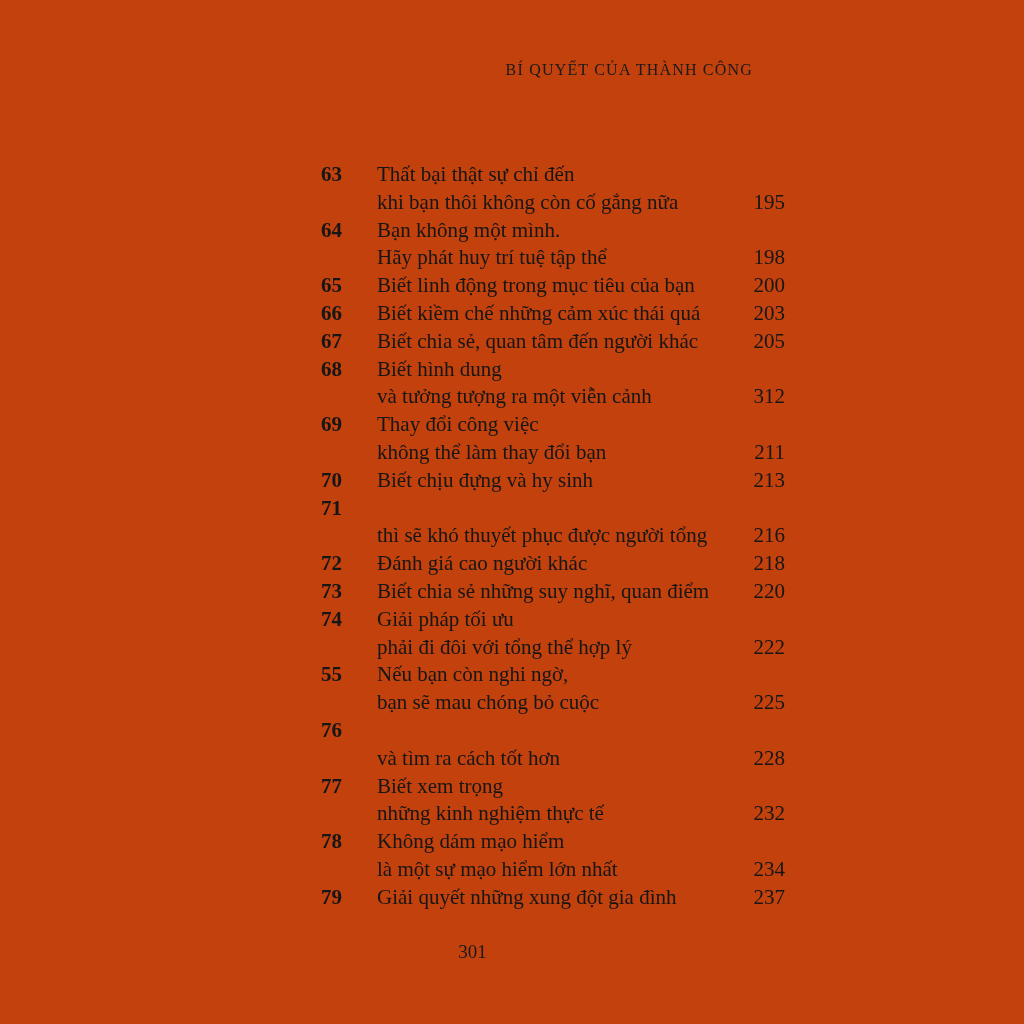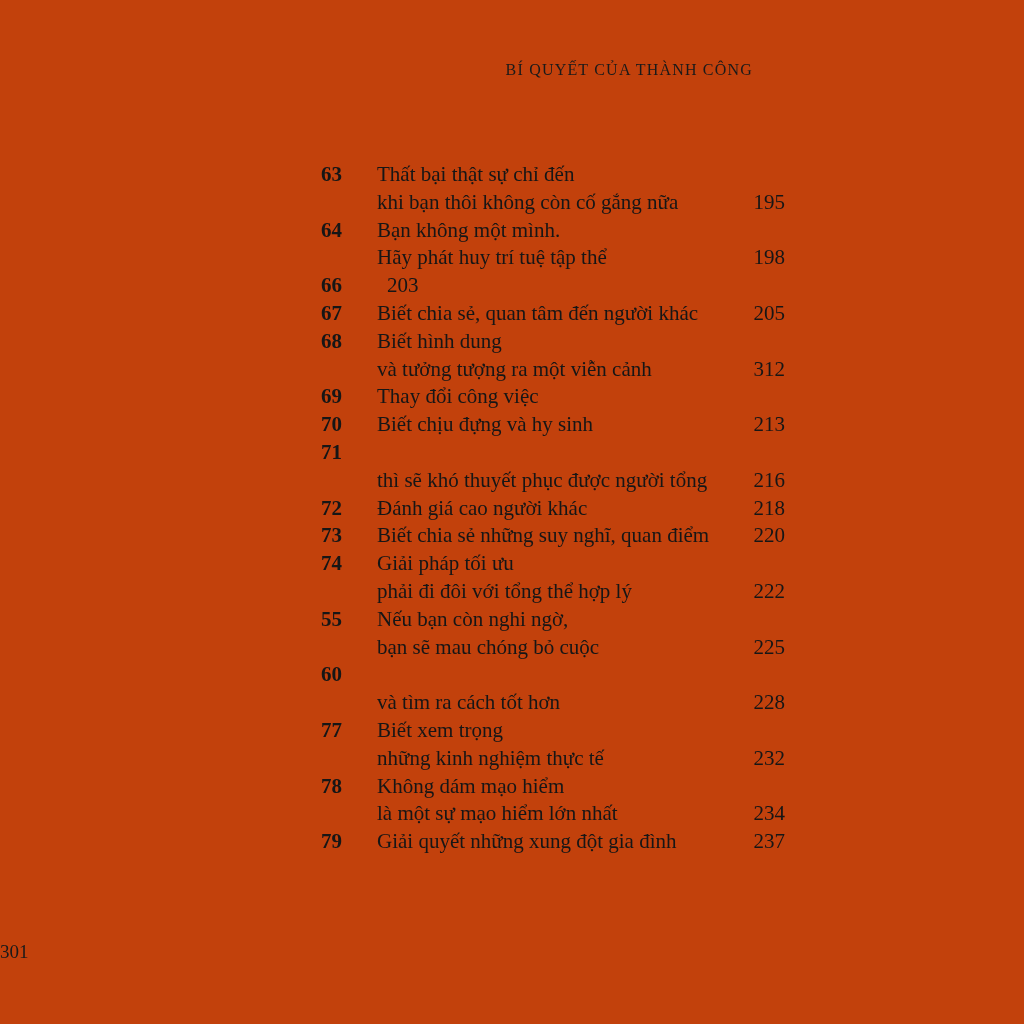--- a/index.html
+++ b/index.html
@@ -53,20 +53,21 @@
   .toc-line .pg {
     margin-left: 10px;
     flex: 0 0 auto;
     text-align: right;
   }
   .folio {
     position: absolute;
     top: 941px;
     left: 0;
     width: 945px;
+    text-align: center;
     font-size: 19px;
     color: #1a1a1a;
   }
 </style>
 </head>
 <body>
 
 <div class="page">
   <div class="running-head">BÍ QUYẾT CỦA THÀNH CÔNG</div>
 
@@ -85,21 +86,27 @@
         <span class="num">64</span>
         <span class="title">Bạn không một mình.</span>
         <span class="pg"></span>
       </div>
       <div class="toc-line">
         <span class="num"></span>
         <span class="title">Hãy phát huy trí tuệ tập thể</span>
         <span class="pg">198</span>
       </div>
       <div class="toc-line">
+        <span class="num">65</span>
+        <span class="title">Biết linh động trong mục tiêu của bạn</span>
+        <span class="pg">200</span>
+      </div>
+      <div class="toc-line">
         <span class="num">66</span>
+        <span class="title">Biết kiềm chế những cảm xúc thái quá</span>
         <span class="pg">203</span>
       </div>
       <div class="toc-line">
         <span class="num">67</span>
         <span class="title">Biết chia sẻ, quan tâm đến người khác</span>
         <span class="pg">205</span>
       </div>
       <div class="toc-line">
         <span class="num">68</span>
         <span class="title">Biết hình dung</span>
@@ -109,20 +116,25 @@
         <span class="num"></span>
         <span class="title">và tưởng tượng ra một viễn cảnh</span>
         <span class="pg">312</span>
       </div>
       <div class="toc-line">
         <span class="num">69</span>
         <span class="title">Thay đổi công việc</span>
         <span class="pg"></span>
       </div>
       <div class="toc-line">
+        <span class="num"></span>
+        <span class="title">không thể làm thay đổi bạn</span>
+        <span class="pg">211</span>
+      </div>
+      <div class="toc-line">
         <span class="num">70</span>
         <span class="title">Biết chịu đựng và hy sinh</span>
         <span class="pg">213</span>
       </div>
       <div class="toc-line">
         <span class="num">71</span>
         <span class="pg"></span>
       </div>
       <div class="toc-line">
         <span class="num"></span>
@@ -153,21 +165,21 @@
         <span class="num">55</span>
         <span class="title">Nếu bạn còn nghi ngờ,</span>
         <span class="pg"></span>
       </div>
       <div class="toc-line">
         <span class="num"></span>
         <span class="title">bạn sẽ mau chóng bỏ cuộc</span>
         <span class="pg">225</span>
       </div>
       <div class="toc-line">
-        <span class="num">60</span>
+        <span class="num">76</span>
         <span class="pg"></span>
       </div>
       <div class="toc-line">
         <span class="num"></span>
         <span class="title">và tìm ra cách tốt hơn</span>
         <span class="pg">228</span>
       </div>
       <div class="toc-line">
         <span class="num">77</span>
         <span class="title">Biết xem trọng</span>

